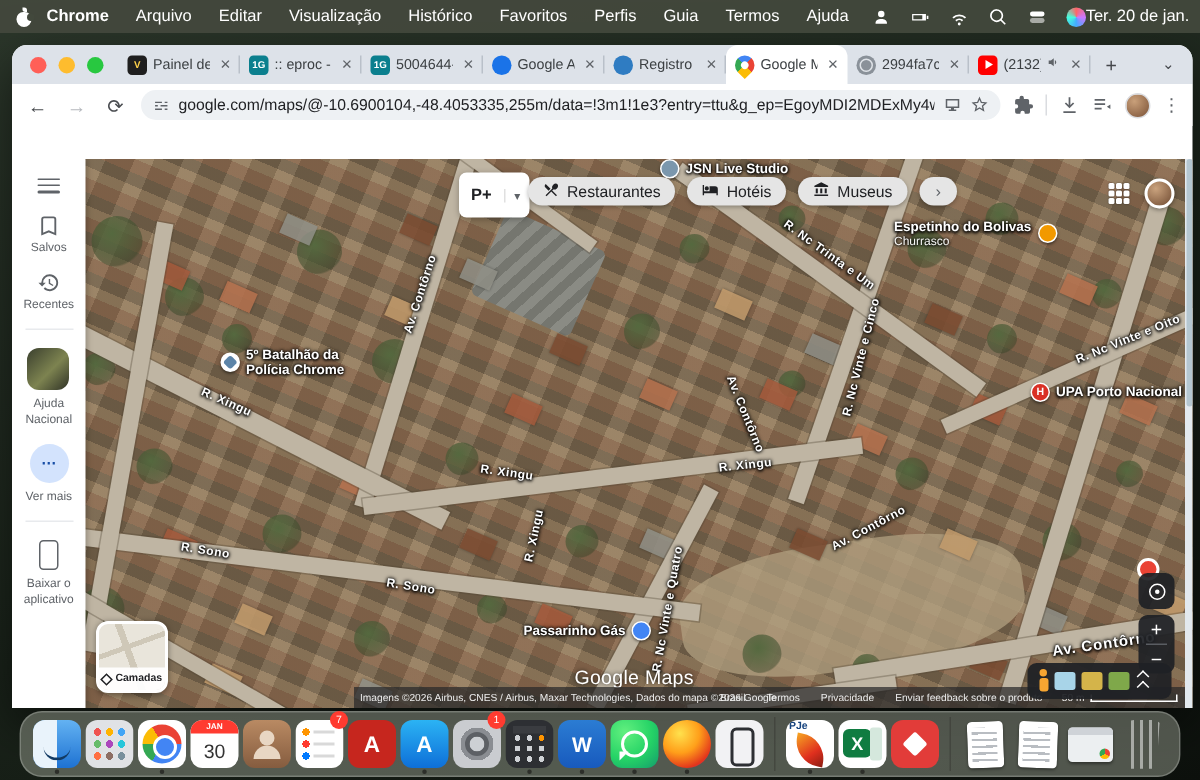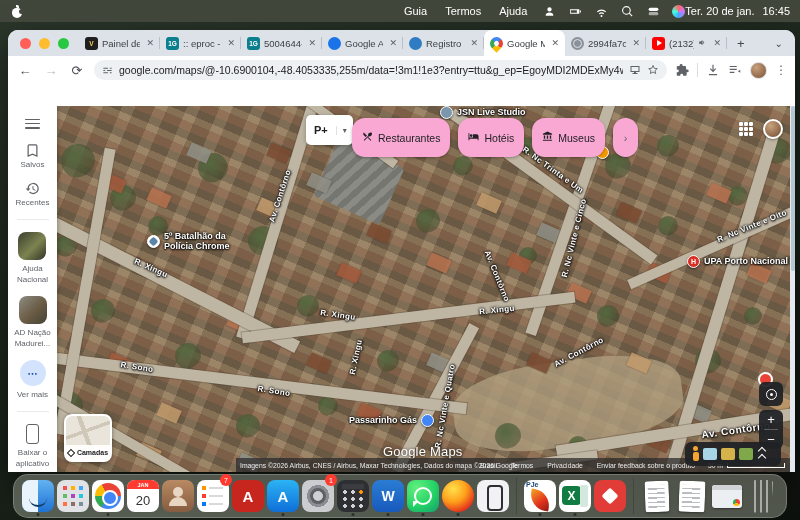--- a/index.html
+++ b/index.html
@@ -126,21 +126,21 @@
   .searchpill .ph{flex:1;font-size:10.5px;color:#70757a;white-space:nowrap;overflow:hidden;}
   .searchpill svg{width:14px;height:14px;fill:#5f6368;}
   .dirbtn{width:22px;height:22px;border-radius:7px;background:#12b5cb;transform:rotate(45deg);
     display:flex;align-items:center;justify-content:center;flex:0 0 auto;}
   .dirbtn svg{width:12px;height:12px;fill:#fff;transform:rotate(-45deg);}
   .ptbox{position:absolute;left:298px;top:9px;height:30px;background:#fff;border-radius:5px;
     box-shadow:0 1px 4px rgba(0,0,0,.3);display:flex;align-items:center;z-index:6;}
   .ptbox .pt{padding:0 8px;font-size:11px;color:#202124;font-weight:600;}
   .ptbox .caret{padding:0 6px;border-left:1px solid #e0e0e0;color:#5f6368;font-size:8px;}
   .chips{position:absolute;left:344px;top:12px;display:flex;gap:8px;z-index:6;}
-  .chip{height:39px;background:#f9a8d4;border-radius:13px;box-shadow:0 1px 3px rgba(0,0,0,.3);
+  .chip{height:19px;background:#e5e5e5;border-radius:13px;box-shadow:0 1px 3px rgba(0,0,0,.3);
     display:flex;align-items:center;gap:5px;padding:0 10px;font-size:10.5px;color:#202124;white-space:nowrap;}
   .chip svg{width:11px;height:11px;fill:#202124;}
   .chip.more{width:25px;padding:0;justify-content:center;font-size:11px;color:#5f6368;}
   .topright{position:absolute;right:12px;top:13px;display:flex;align-items:center;gap:10px;z-index:6;}
   .ggrid{width:14px;height:14px;display:grid;grid-template-columns:repeat(3,4px);grid-template-rows:repeat(3,4px);gap:1px;}
   .ggrid i{background:#fff;border-radius:1px;box-shadow:0 0 1px rgba(0,0,0,.6);}
   .mavatar{width:20px;height:20px;border-radius:50%;background:radial-gradient(circle at 35% 30%,#caa37e,#6f4a31);border:2px solid #fff;box-shadow:0 1px 3px rgba(0,0,0,.4);}
   
   .reddot{position:absolute;right:22px;top:266px;width:15px;height:15px;border-radius:50%;
     background:#ea4335;border:2px solid #fff;z-index:6;}
@@ -261,20 +261,21 @@
 <body>
 
 <div class="menubar">
   <span class="mico">
       <span class="apple">
         <i></i>
         <b></b>
         <u></u>
       </span>
     </span>
+  <span id="menu-left"><span class="mitem app">Chrome</span><span class="mitem">Arquivo</span><span class="mitem">Editar</span><span class="mitem">Visualização</span><span class="mitem">Histórico</span><span class="mitem">Favoritos</span><span class="mitem">Perfis</span></span>
   <span class="spacer"></span>
   <span id="menu-right"><span class="mitem">Guia</span><span class="mitem">Termos</span><span class="mitem">Ajuda</span></span>
   <span class="mstatus">
     <span class="mico">
         <svg viewBox="0 0 24 24">
           <path d="M12 12a4 4 0 1 0-4-4 4 4 0 0 0 4 4zm0 2c-4 0-7 2-7 4.5V20h14v-1.5C19 16 16 14 12 14z"></path>
         </svg>
       </span>
     <span class="mico">
         <svg viewBox="0 0 24 24">
@@ -502,20 +503,24 @@
         <div class="street big" style="left: 728px; top: 324px; transform: translate(-50%, -50%) rotate(-8deg);">Av. Contôrno</div>
       </div>
     <div id="poi-labels">
         <div class="poi" style="left: 432px; top: 0px;">
           <span class="poiico ic-steel"></span>
           <span class="txt">
             <div>JSN Live Studio</div>
           </span>
         </div>
         <div class="poi" style="left: 588px; top: 40px;">
+          <span class="txt">
+            <div>Espetinho do Bolivas</div>
+            <div class="sub">Churrasco</div>
+          </span>
           <span class="poiico ic-orange"></span>
         </div>
         <div class="poi" style="left: 679px; top: 149px;">
           <span class="poiico ic-red">H</span>
           <span class="txt">
             <div>UPA Porto Nacional</div>
           </span>
         </div>
         <div class="poi" style="left: 341px; top: 308px;">
           <span class="txt">
@@ -552,25 +557,20 @@
           </svg>
         <span>Recentes</span>
       </div>
       <div class="msdiv"></div>
       <div class="msitem">
         <span class="thumb th1"></span>
         <span>Ajuda</span>
         <span>Nacional</span>
       </div>
       <div class="msitem">
-        <span class="thumb th2"></span>
-        <span>AD Nação</span>
-        <span>Madurei...</span>
-      </div>
-      <div class="msitem">
         <span class="vermais">⋯</span>
         <span>Ver mais</span>
       </div>
       <div class="msdiv"></div>
       <div class="msitem">
         <span class="phoneico"></span>
         <span>Baixar o</span>
         <span>aplicativo</span>
       </div>
     </div>
@@ -675,21 +675,21 @@
     <span class="ditem">
       <span class="di di-launchpad"></span>
     </span>
     <span class="ditem">
       <span class="di di-chrome"></span>
       <span class="dot"></span>
     </span>
     <span class="ditem">
       <span class="di di-calendar">
         <span class="mon">JAN</span>
-        <span class="day">20</span>
+        <span class="day">30</span>
       </span>
     </span>
     <span class="ditem">
       <span class="di di-contacts"></span>
     </span>
     <span class="ditem">
       <span class="di di-reminders"></span>
       <span class="badge">7</span>
     </span>
     <span class="ditem">

